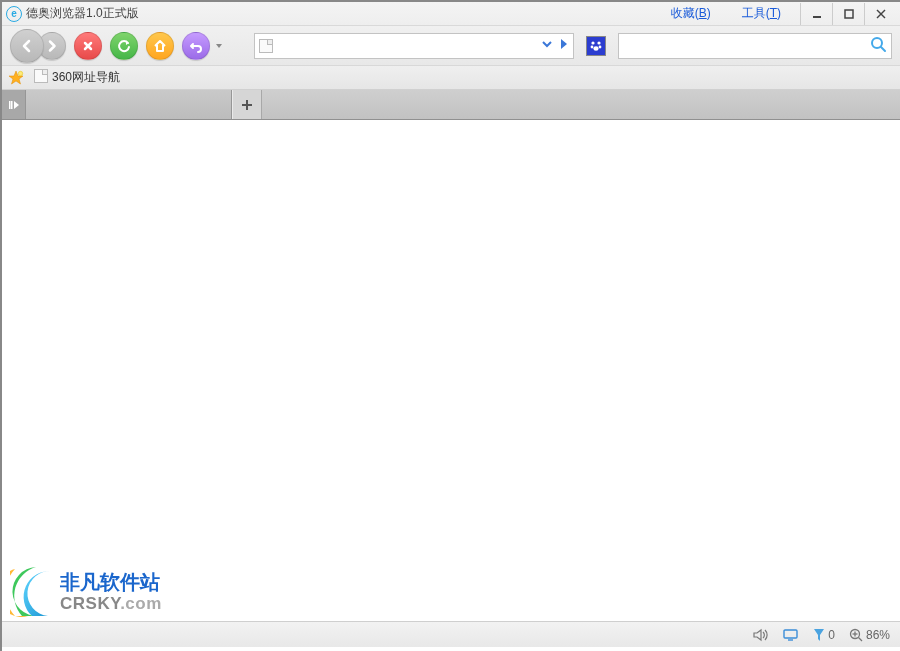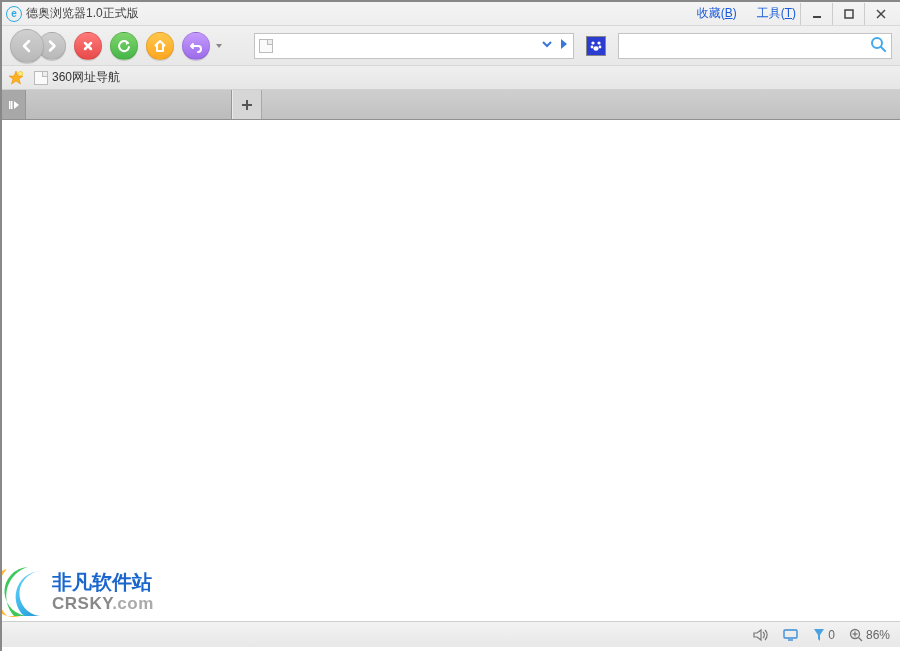--- a/index.html
+++ b/index.html
@@ -30,21 +30,21 @@
     display: inline-flex;
     align-items: center; justify-content: center;
     color: #29aae3;
     font-weight: bold;
     border: 1.5px solid #29aae3;
     border-radius: 50%;
     font-size: 10px;
   }
   .title-text { color: #444; flex: 0 0 auto; }
   .title-spacer { flex: 1 1 auto; }
-  .title-menus { display: flex; gap: 20px; color: #1a5bd9; margin-right: 4px; }
+  .title-menus { display: flex; gap: 31px; color: #1a5bd9; margin-right: 19px; }
   .title-menus span { cursor: pointer; }
   .title-menus u { text-decoration: underline; }
   .win-controls { display: flex; }
   .win-btn {
     width: 32px; height: 22px;
     display: flex; align-items: center; justify-content: center;
     border-left: 1px solid #ccc;
     cursor: pointer;
     color: #555;
   }
@@ -141,21 +141,21 @@
     padding: 0 6px;
     gap: 10px;
     border-bottom: 1px solid #d0d0d0;
   }
   .fav-star {
     width:16px; height:16px;
     cursor:pointer;
     color: #f5a623;
   }
   .bookmark-item {
-    display:flex; align-items:center; gap:4px;
+    display:flex; gap:4px;
     color:#333; cursor:pointer;
   }
   .bookmark-item .page-icon { width:14px; height:14px; border:1px solid #bbb; background:#fafafa; position:relative; }
   .bookmark-item .page-icon::after { content:""; position:absolute; right:0; top:0; width:4px; height:4px; background:#eee; border-left:1px solid #bbb; border-bottom:1px solid #bbb;}
 
   
   .tab-strip {
     height: 30px;
     background: #b8b8b8;
     display:flex;
@@ -188,21 +188,21 @@
   
   .content {
     height: 501px;
     background:#fff;
     position: relative;
   }
 
   
   .watermark {
     position: absolute;
-    left: 0; bottom: 0;
+    left: 8px; bottom: 0;
     width: 180px; height: 60px;
     pointer-events: none;
   }
 
   
   .status-bar {
     height: 26px;
     background: linear-gradient(#f2f2f2,#e8e8e8);
     border-top: 1px solid #cfcfcf;
     display:flex;

